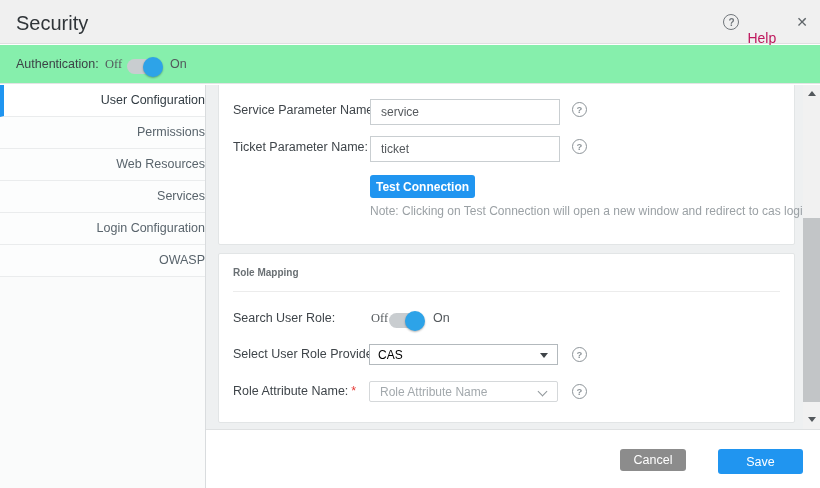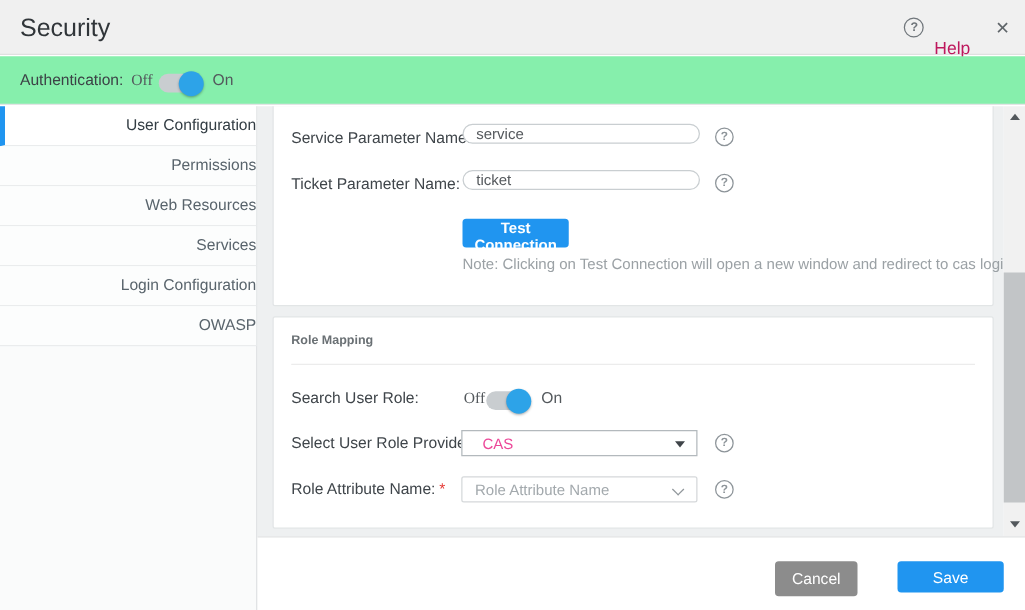--- a/index.html
+++ b/index.html
@@ -37,39 +37,39 @@
   .side-item.active { background:#ffffff; color:#323c43; border-left:4px solid #2095f0; padding-left:12px; }
 
   
   .content { position:absolute; left:206px; top:85px; width:597px; height:344px; background:#eef0f1; overflow:hidden; }
   .card { position:absolute; left:12px; width:577px; background:#ffffff; border:1px solid #e2e5e6; border-radius:2px; }
   .card1 { top:-10px; height:170px; }
   .card2 { top:168px; height:170px; }
 
   .fld-label { position:absolute; left:14px; font-size:12.5px; color:#3f454a; white-space:nowrap; }
   .req { color:#e53935; margin-left:3px; }
-  .text-input { position:absolute; left:151px; width:190px; height:16px; border:1px solid #c9ced1;
-                border-radius:8px; padding:0 10px; font-size:12px; color:#55595d; background:#fff;
+  .text-input { position:absolute; left:151px; width:190px; height:26px; border:1px solid #c9ced1;
+                border-radius:0; padding:0 10px; font-size:12px; color:#55595d; background:#fff;
                 font-family:"Liberation Sans", sans-serif; outline:none; }
   .help-q { position:absolute; width:15px; height:15px; border:1px solid #8d9499; border-radius:50%;
             display:flex; align-items:center; justify-content:center; font-size:9.5px; font-weight:bold;
             color:#8d9499; cursor:pointer; }
 
   .btn { border:none; border-radius:3px; color:#ffffff; font-family:"Liberation Sans", sans-serif;
          cursor:pointer; }
-  .btn-test { position:absolute; left:151px; top:99px; width:85px; height:23px; background:#2095f0;
+  .btn-test { position:absolute; left:151px; top:99px; width:105px; height:23px; background:#2095f0;
               font-size:12px; font-weight:bold; }
   .note-text { position:absolute; left:151px; top:128px; font-size:12px; color:#9ba1a5; white-space:nowrap; }
 
   .card-title { position:absolute; left:14px; top:13px; font-size:10px; color:#6a7074;font-weight:bold; }
   .card-divider { position:absolute; left:14px; right:14px; top:37px; border-top:1px solid #ececec; }
 
   .select-box { position:absolute; left:150px; top:90px; width:189px; height:21px; background:#fff;
-                border:1px solid #b3b9bd; display:flex; align-items:center; padding-left:16px;
-                font-size:12px; color:#ec4899; cursor:pointer; }
+                border:1px solid #b3b9bd; display:flex; align-items:center; padding-left:8px;
+                font-size:12px; color:#000000; cursor:pointer; }
   .caret-down { position:absolute; right:9px; top:8px; width:0; height:0;
                 border-left:4px solid transparent; border-right:4px solid transparent;
                 border-top:5px solid #3f4449; }
   .combo-box { position:absolute; left:150px; top:127px; width:189px; height:21px; background:#fff;
                border:1px solid #d5d8da; border-radius:2px; display:flex; align-items:center; }
   .combo-box input { border:none; outline:none; flex:1; height:100%; padding:0 10px; font-size:12px;
                      color:#6b7176; background:transparent; font-family:"Liberation Sans", sans-serif; }
   .combo-box input::placeholder { color:#a3a9ad; opacity:1; }
   .chevron { position:absolute; right:11px; top:6px; width:7px; height:7px;
              border-right:1.5px solid #90979b; border-bottom:1.5px solid #90979b; transform:rotate(45deg); }
@@ -80,21 +80,21 @@
            border-left:4px solid transparent; border-right:4px solid transparent;
            border-bottom:5px solid #53585c; cursor:pointer; }
   .sb-down { position:absolute; bottom:7px; left:4.5px; width:0; height:0;
              border-left:4px solid transparent; border-right:4px solid transparent;
              border-top:5px solid #53585c; cursor:pointer; }
   .sb-thumb { position:absolute; top:133px; left:0; width:17px; height:184px; background:#c2c5c7; cursor:pointer; }
 
   
   .footer { position:absolute; left:206px; top:429px; width:614px; height:59px; background:#ffffff;
             border-top:1px solid #dfe1e2; }
-  .btn-cancel { position:absolute; left:414px; top:19px; width:66px; height:28px; background:#8c8c8c;
+  .btn-cancel { position:absolute; left:414px; top:19px; width:66px; height:22px; background:#8c8c8c;
                 font-size:12.5px; }
   .btn-save { position:absolute; left:512px; top:19px; width:85px; height:25px; background:#2095f0;
               font-size:12.5px; }
 </style>
 </head>
 <body>
 
 <div class="app">
 
   <div class="header">

